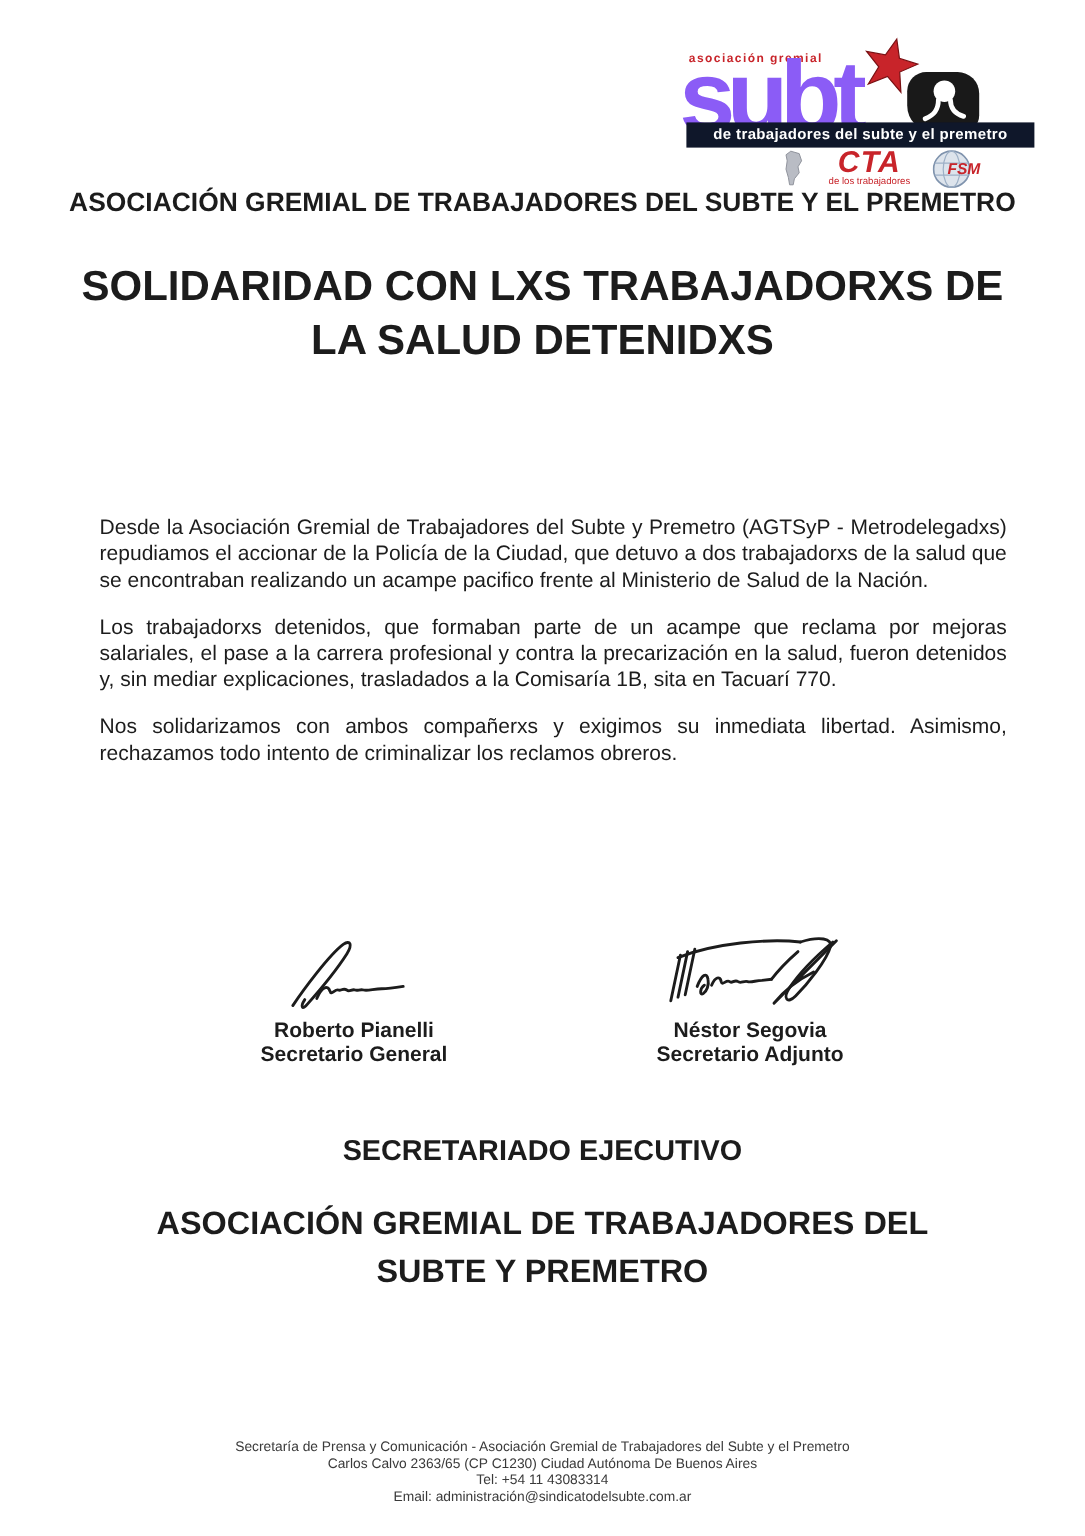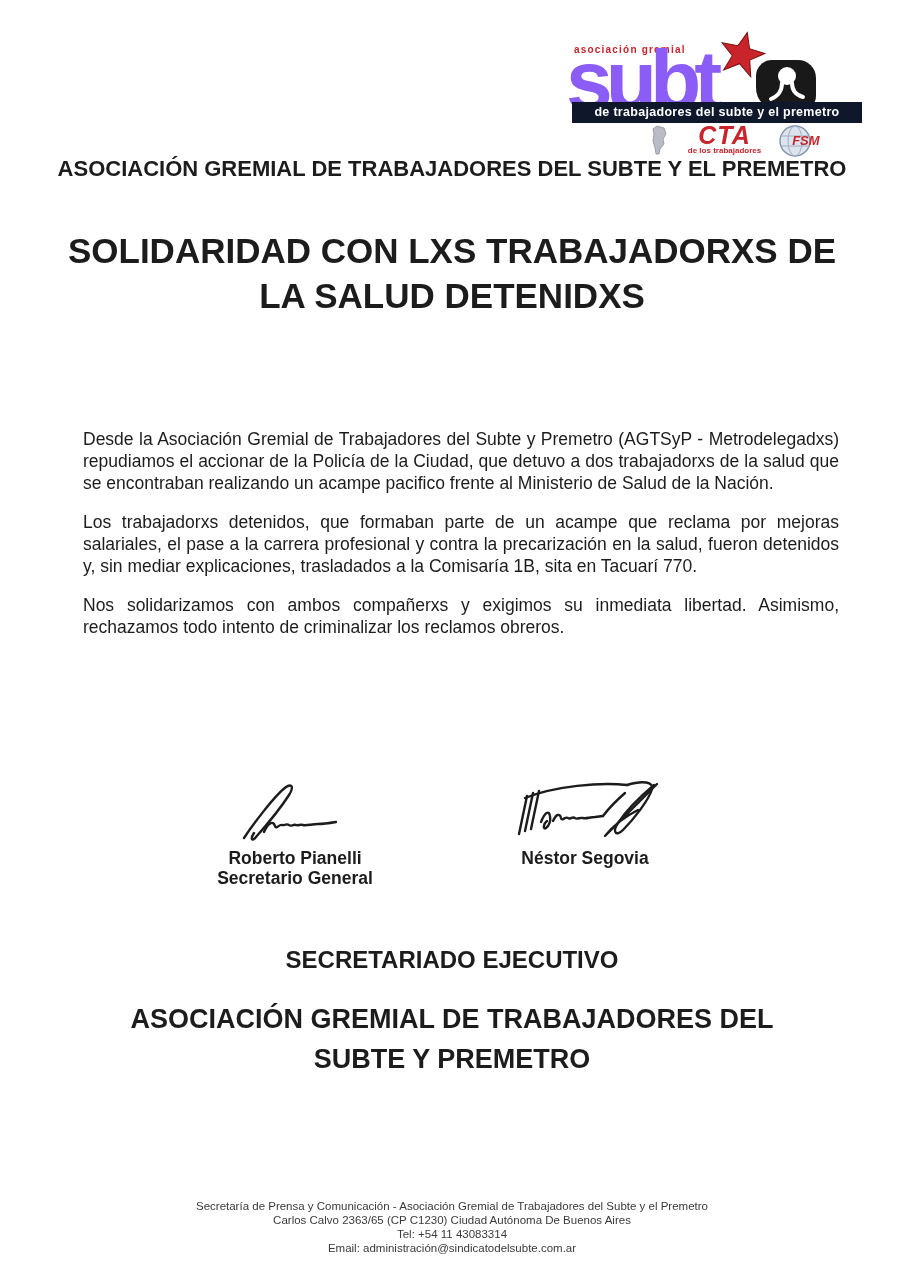--- a/index.html
+++ b/index.html
@@ -33,50 +33,50 @@
   .logo-sub {
     position:absolute; left:30px; top:91px; width:264px;
     display:flex; align-items:flex-start; justify-content:center; gap:18px;
   }
   .cta { display:flex; align-items:flex-start; gap:19px; }
   .cta-text { display:flex; flex-direction:column; align-items:center; }
   .cta-word {
     color:#c8242a; font-size:25px; font-weight:800; font-style:italic;
     line-height:20px; letter-spacing:1px;
   }
-  .cta-sub { color:#c8242a; font-size:8px; font-weight:bold; margin-top:1px; }
+  .cta-sub { color:#c8242a; font-size:8px; font-weight:normal; margin-top:1px; }
   .fsm { position:relative; width:32px; height:32px; }
   .fsm-label {
     position:absolute; left:13px; right:0; top:8px; text-align:center;
     color:#c8242a; font-size:13px; font-weight:800; font-style:italic;
   }
 
   
   .org-line {
     position:absolute; top:156px; left:0; right:0;
     text-align:center; font-size:22px; font-weight:bold;
   }
   .doc-title {
     position:absolute; top:216px; left:52px; right:52px;
-    text-align:center; font-size:35px; font-weight:bold; line-height:45px;margin-top:12px;
+    text-align:center; font-size:35px; font-weight:bold; line-height:45px;
   }
   .dateline {
     position:absolute; top:341px; right:66px;
     font-size:17.5px;
   }
   .body-text {
     position:absolute; top:428px; left:83px; width:756px;
     font-size:17.5px; line-height:22px; text-align:justify;
   }
   .body-text p { margin-bottom:17px; }
 
   
   .signatures {
     position:absolute; top:776px; left:150px; right:134px;
-    display:flex; justify-content:flex-start;
+    display:flex; justify-content:space-between;
   }
   .sig-block { width:290px; text-align:center; }
   .sig-image { height:70px; display:flex; align-items:flex-end; justify-content:center; }
   .sig-name { font-size:17.5px; font-weight:bold; line-height:20px; margin-top:2px; }
   .sig-role { font-size:17.5px; font-weight:bold; line-height:20px; }
 
   
   .closing-1 {
     position:absolute; top:946px; left:0; right:0;
     text-align:center; font-size:24px; font-weight:bold;
@@ -167,20 +167,21 @@
           <path class="sig-stroke" d="M22 22 L14 60 M28 19 L20 57 M34 17 L26 55"></path>
           <path class="sig-stroke" d="M20 24 C 50 12, 95 8, 122 11"></path>
           <path class="sig-stroke" d="M36 48 C 40 38, 44 36, 45 42 C 46 47, 44 52, 41 54 C 38 56, 38 50, 42 47"></path>
           <path class="sig-stroke" d="M48 47 C 51 40, 55 39, 56 44 C 57 48, 60 42, 63 44 C 65 46, 67 42, 70 44 C 72 46, 75 43, 78 44 C 81 45, 85 43, 90 43 L 98 42"></path>
           <path class="sig-stroke" d="M122 11 C 138 6, 149 8, 147 15 C 144 26, 128 46, 118 56 C 111 63, 107 58, 113 49 C 121 37, 136 22, 149 11"></path>
           <path class="sig-stroke" d="M152 10 L 100 62 C 108 52, 121 42, 133 36"></path>
           <path class="sig-stroke" d="M98 42 C 104 34, 112 26, 120 19"></path>
         </svg>
       </div>
       <div class="sig-name">Néstor Segovia</div>
+      <div class="sig-role">Secretario Adjunto</div>
     </div>
   </div>
 
   <div class="closing-1">SECRETARIADO EJECUTIVO</div>
   <div class="closing-2">ASOCIACIÓN GREMIAL DE TRABAJADORES DEL SUBTE Y PREMETRO</div>
 
   <div class="footer">
     <div>Secretaría de Prensa y Comunicación - Asociación Gremial de Trabajadores del Subte y el Premetro</div>
     <div>Carlos Calvo 2363/65 (CP C1230) Ciudad Autónoma De Buenos Aires</div>
     <div>Tel: +54 11 43083314</div>

